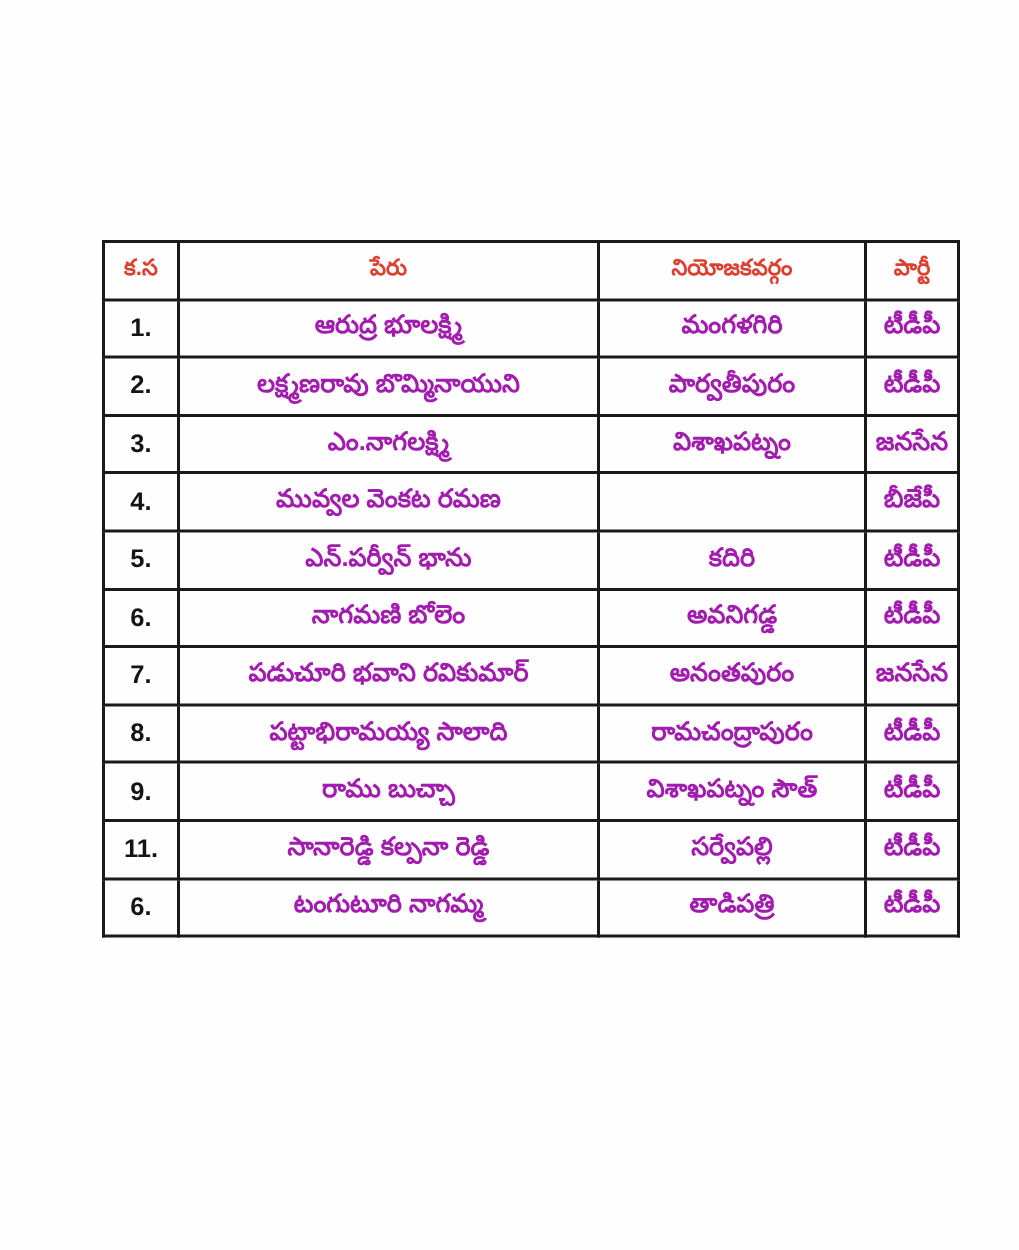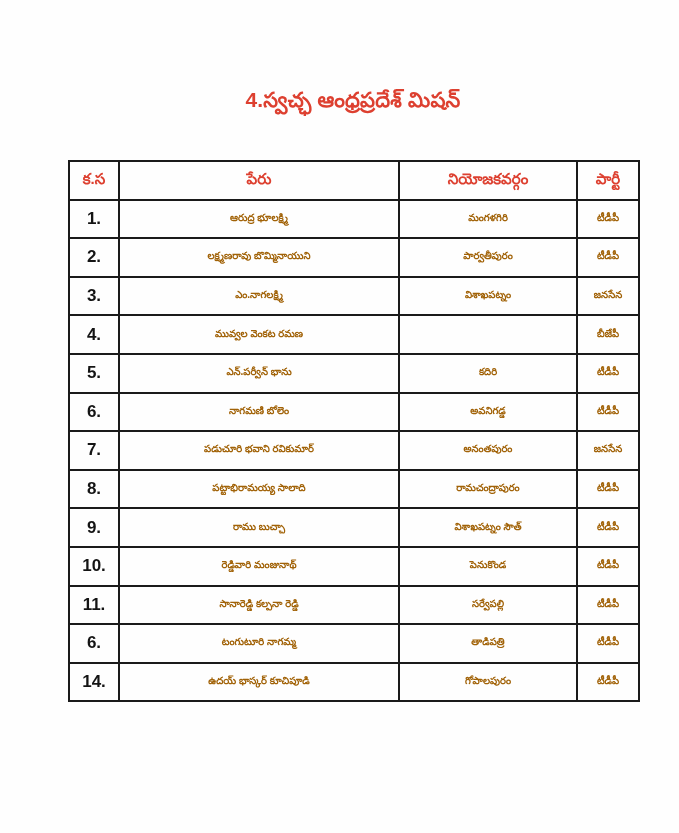--- a/index.html
+++ b/index.html
@@ -57,32 +57,31 @@
     color: #dd4030;
     font-size: 15px;
     font-weight: bold;
   }
   td.sno {
     font-size: 17px;
     font-weight: bold;
     color: #141414;
   }
   td.name, td.constituency, td.party {
-    font-size: 10px;
+    font-size: 17px;
     font-weight: 600;
-    color: #a16207;
+    color: #a21caf;
     margin-left: 18px;
   }
 </style>
 </head>
 <body>
 
 <div class="page">
 
-  <h1 class="doc-title">4.స్వచ్ఛ ఆంధ్రప్రదేశ్ మిషన్</h1>
 
   <table class="roster">
     <colgroup>
       <col class="c-sno">
         <col class="c-name">
         <col class="c-const">
         <col class="c-party">
     </colgroup>
     <thead>
       <tr>
@@ -141,39 +140,27 @@
         <td class="constituency">రామచంద్రాపురం</td>
         <td class="party">టీడీపీ</td>
       </tr>
       <tr>
         <td class="sno">9.</td>
         <td class="name">రాము బుచ్చా</td>
         <td class="constituency">విశాఖపట్నం సౌత్</td>
         <td class="party">టీడీపీ</td>
       </tr>
       <tr>
-        <td class="sno">10.</td>
-        <td class="name">రెడ్డివారి మంజునాథ్</td>
-        <td class="constituency">పెనుకొండ</td>
-        <td class="party">టీడీపీ</td>
-      </tr>
-      <tr>
         <td class="sno">11.</td>
         <td class="name">సానారెడ్డి కల్పనా రెడ్డి</td>
         <td class="constituency">సర్వేపల్లి</td>
         <td class="party">టీడీపీ</td>
       </tr>
       <tr>
         <td class="sno">6.</td>
         <td class="name">టంగుటూరి నాగమ్మ</td>
         <td class="constituency">తాడిపత్రి</td>
         <td class="party">టీడీపీ</td>
       </tr>
-      <tr>
-        <td class="sno">14.</td>
-        <td class="name">ఉదయ్ భాస్కర్ కూచిపూడి</td>
-        <td class="constituency">గోపాలపురం</td>
-        <td class="party">టీడీపీ</td>
-      </tr>
     </tbody>
   </table>
 
 </div>
 
 </body></html>

